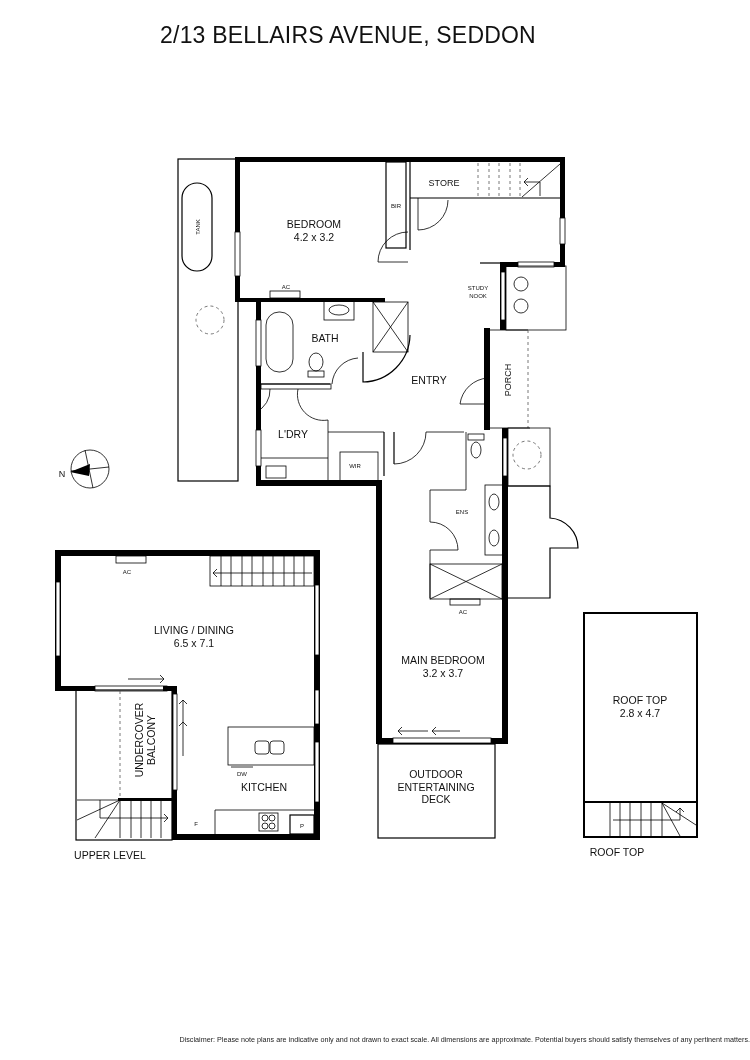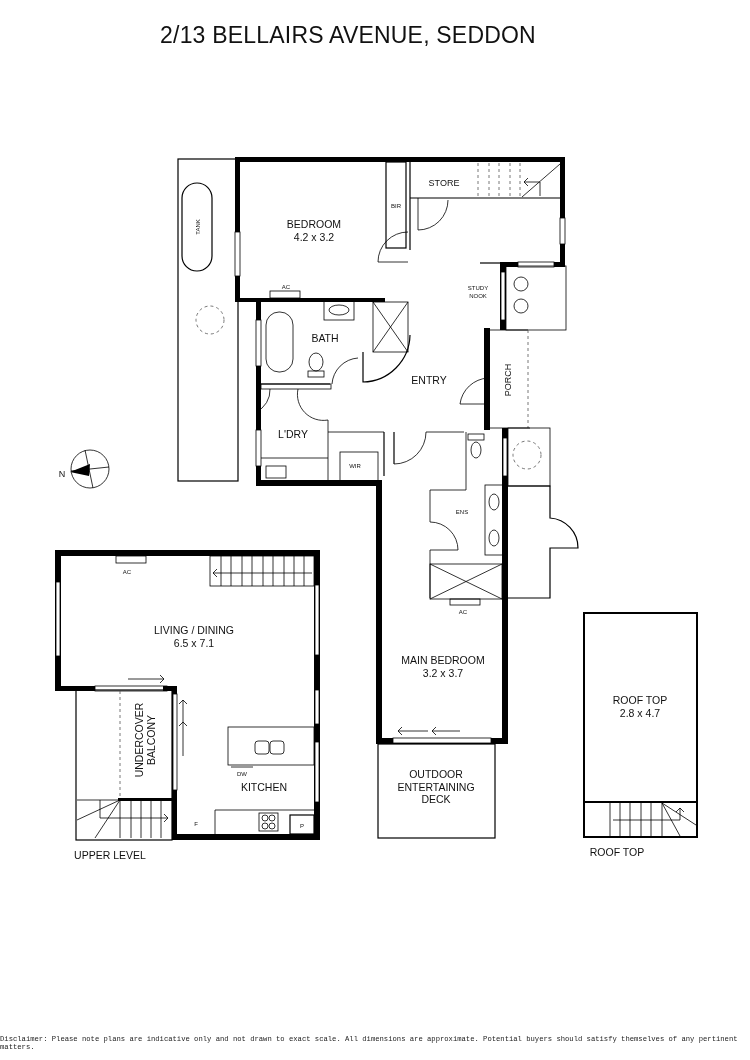--- a/index.html
+++ b/index.html
@@ -8,21 +8,21 @@
   #plan{position:absolute;left:0;top:0;}
   .lbl{font-family:"Liberation Sans",sans-serif;fill:#111;text-anchor:middle;}
   .sm{font-size:9px;}
   .xs{font-size:6px;}
   .md{font-size:10.5px;}
   .wall{fill:#000;}
   .thin{stroke:#000;stroke-width:1.2;fill:none;}
   .hair{stroke:#000;stroke-width:0.8;fill:none;}
   .dash{stroke:#555;stroke-width:0.8;fill:none;stroke-dasharray:3 3;}
   .win{fill:#fff;stroke:#000;stroke-width:0.8;}
-  #disclaimer{position:absolute;top:1035px;left:0;width:750px;text-align:left;font-size:7.2px;color:#222;font-family:Liberation Mono, monospace;}
+  #disclaimer{position:absolute;top:1035px;left:0;width:750px;text-align:right;font-size:7.2px;color:#222;}
 </style>
 </head>
 <body>
 
 <div id="title">2/13 BELLAIRS AVENUE, SEDDON</div>
 
 <svg id="plan" width="750" height="1060" viewBox="0 0 750 1060">
 
   <g>
 

